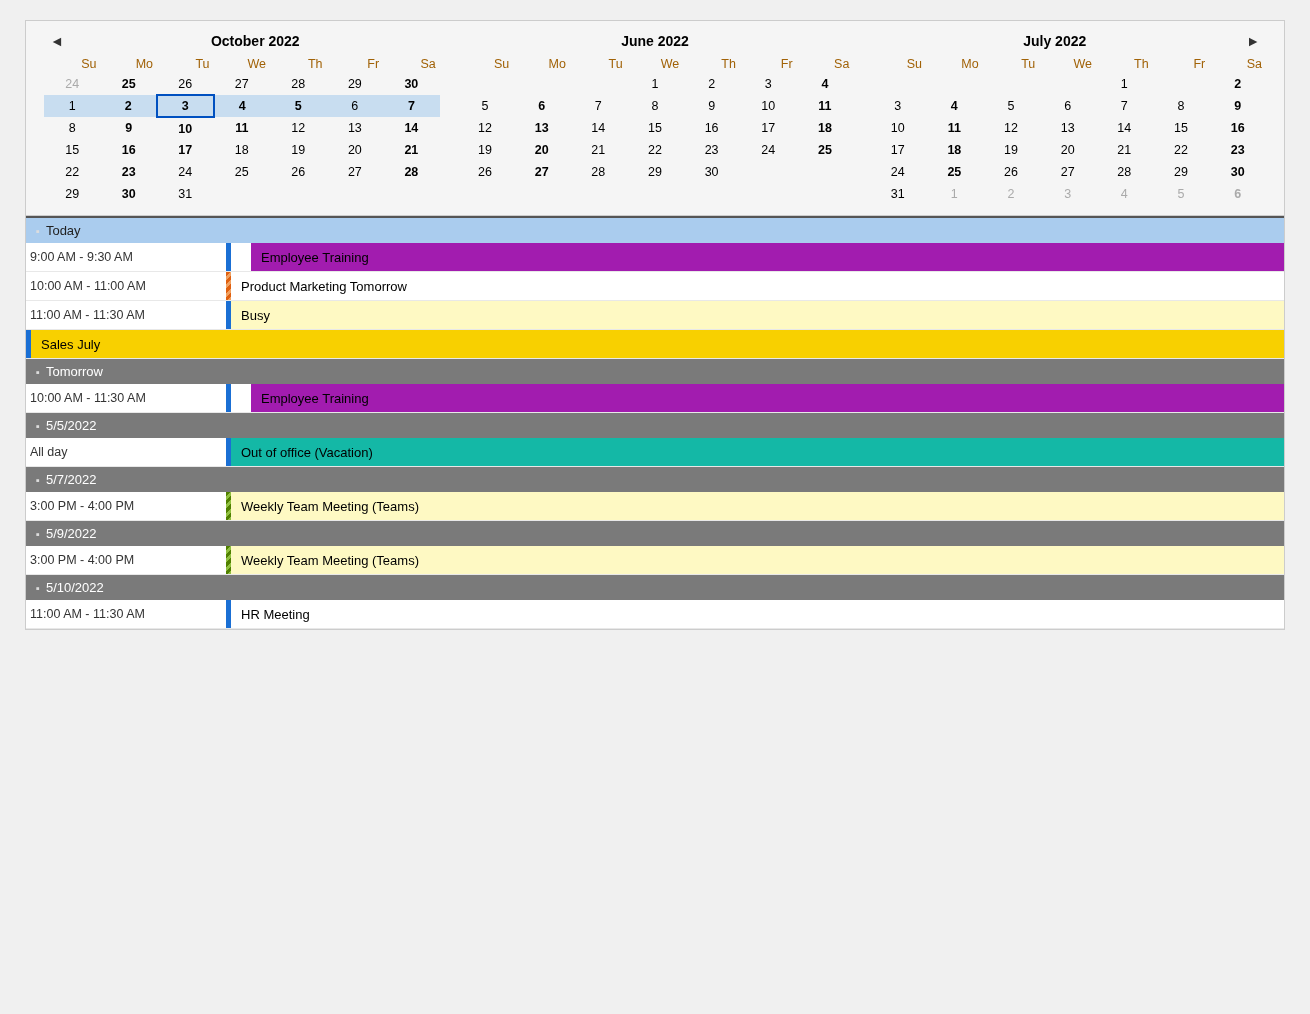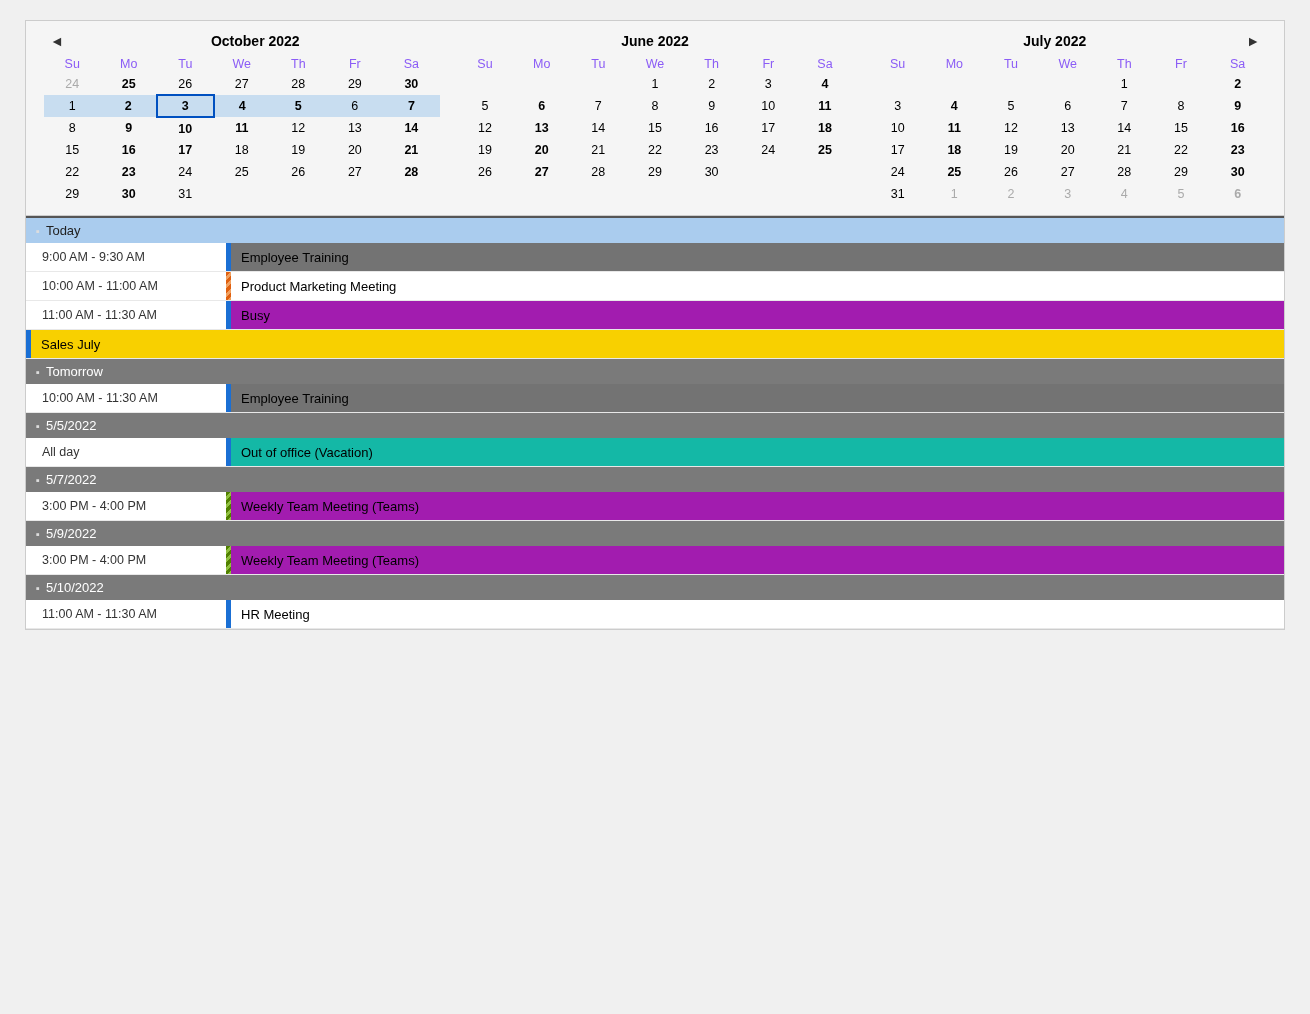--- a/index.html
+++ b/index.html
@@ -51,24 +51,24 @@
       font-weight: bold;
       padding: 0 6px;
       color: #333;
     }
     .cal-grid {
       width: 100%;
       border-collapse: collapse;
       font-size: 12.5px;
     }
     .cal-grid th {
-      text-align: center;
+      text-align: right;
       padding: 2px 4px;
       font-weight: normal;
-      color: #8b5cf6;
+      color: #a16207;
       width: 32px;
     }
     .cal-grid td {
       text-align: center;
       padding: 3px 4px;
       cursor: pointer;
       width: 32px;
       height: 22px;
     }
     .day-bold { font-weight: bold; }
@@ -100,21 +100,21 @@
       color: #ddd;
     }
     .agenda-row {
       display: flex;
       align-items: stretch;
       border-bottom: 1px solid #e8e8e8;
     }
     .agenda-time {
       width: 200px;
       min-width: 200px;
-      padding: 6px 16px;
+      padding: 6px 4px;
       color: #333;
       font-size: 12.5px;
       background: #fff;
       display: flex;
       align-items: center;
     }
     .agenda-event {
       flex: 1;
       display: flex;
       align-items: stretch;
@@ -144,23 +144,23 @@
         #90c040 6px
       );
     }
     .event-title {
       flex: 1;
       padding: 6px 10px;
       font-size: 13px;
       display: flex;
       align-items: center;
     }
-    .bg-peach { background: #737373; }
+    .bg-peach { background: #a21caf; margin-left: 20px; }
     .bg-white { background: #fff; }
-    .bg-green { background: #a21caf; }
+    .bg-green { background: #fef9c3; }
     .bg-yellow { background: #f8d000; }
     .bg-cream { background: #14b8a6; }
 
     
     .today-header {
       background: #aaccee;
       color: #222;
     }
   </style>
 </head>
@@ -395,21 +395,21 @@
         <div class="agenda-time">9:00 AM - 9:30 AM</div>
         <div class="agenda-event">
           <div class="event-bar blue"></div>
           <div class="event-title bg-peach">Employee Training</div>
         </div>
       </div>
       <div class="agenda-row">
         <div class="agenda-time">10:00 AM - 11:00 AM</div>
         <div class="agenda-event">
           <div class="event-bar orange-diag"></div>
-          <div class="event-title bg-white">Product Marketing Meeting</div>
+          <div class="event-title bg-white">Product Marketing Tomorrow</div>
         </div>
       </div>
       <div class="agenda-row">
         <div class="agenda-time">11:00 AM - 11:30 AM</div>
         <div class="agenda-event">
           <div class="event-bar blue"></div>
           <div class="event-title bg-green">Busy</div>
         </div>
       </div>
       <div class="agenda-row">

